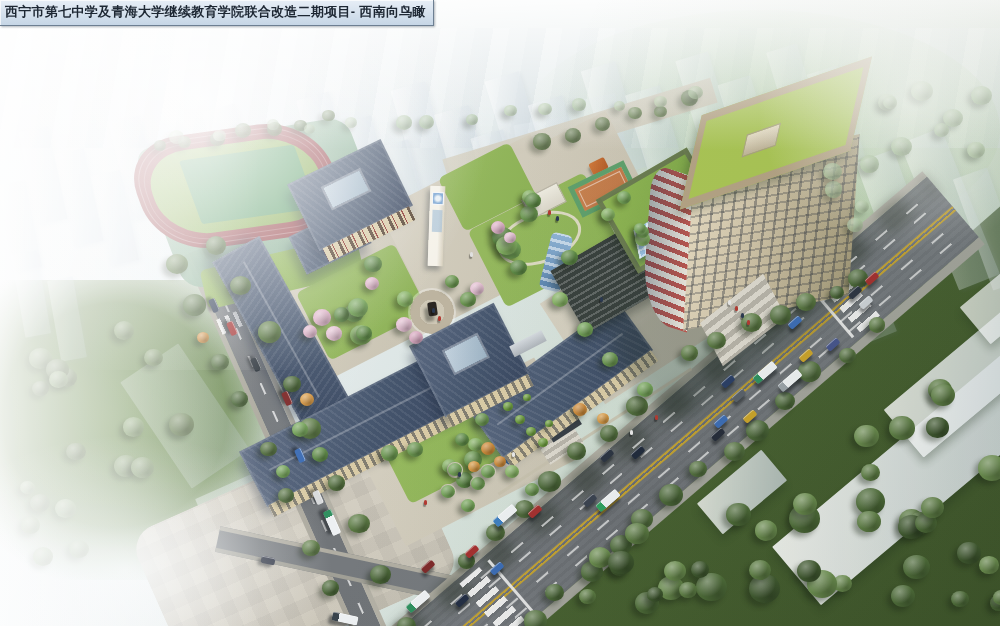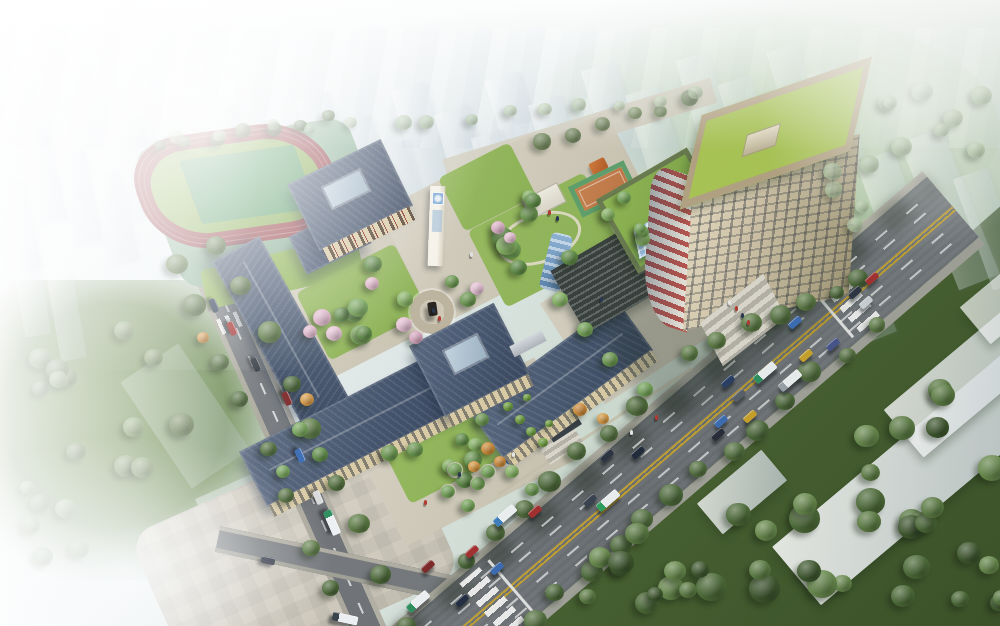--- a/index.html
+++ b/index.html
@@ -543,13 +543,14 @@
       <div class="person" style="left: 655px; top: 415px; background-color: rgb(178, 58, 50);"></div>
     </div>
 
   <div class="haze-rt"></div>
   <div class="haze-corner"></div>
   <div class="haze-top"></div>
   <div class="haze-left"></div>
   <div class="haze-bl"></div>
   <div class="grade"></div>
 
+  <div class="title-bar">西宁市第七中学及青海大学继续教育学院联合改造二期项目- 西南向鸟瞰</div>
 </div>
 
 </body></html>

